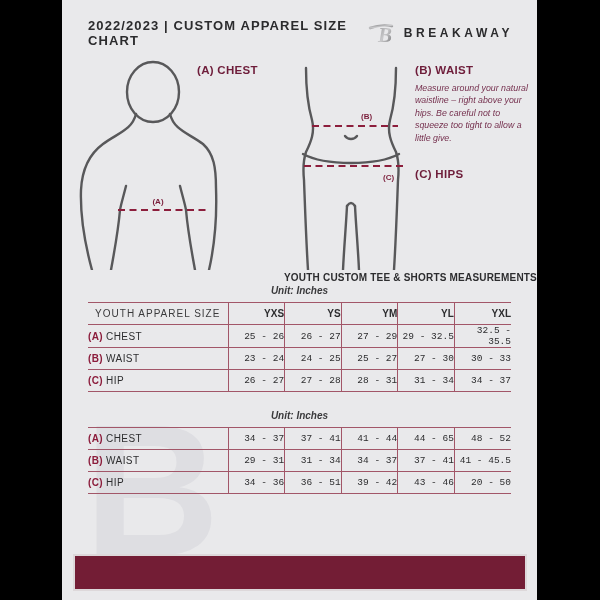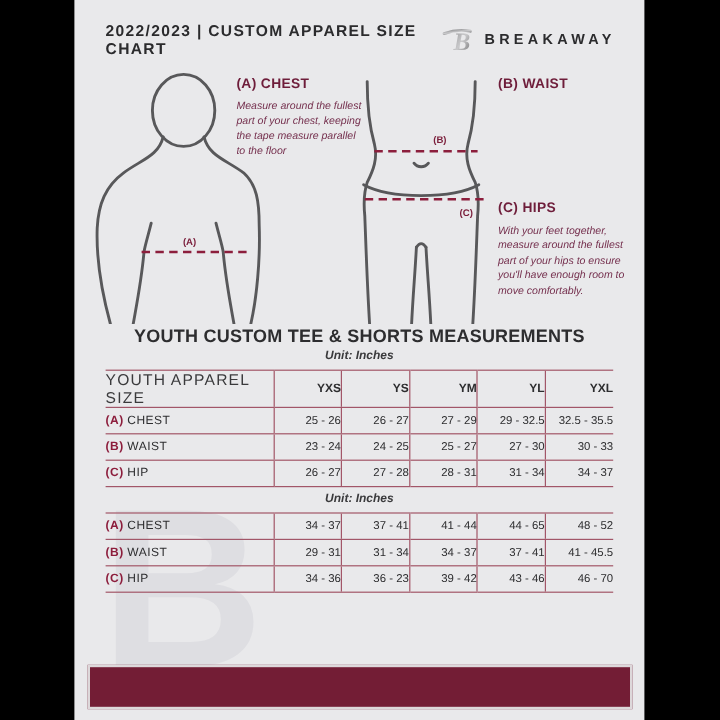--- a/index.html
+++ b/index.html
@@ -27,31 +27,31 @@
   .instr h3{margin:0 0 6px 0;font-size:11.5px;font-weight:800;letter-spacing:.3px;color:#6e1d3a;}
   .instr p{margin:0;font-size:8.8px;font-style:italic;font-weight:500;line-height:1.42;color:#75304e;}
   .instr-chest{left:135px;top:8px;width:106px;}
   .instr-waist{left:353px;top:8px;width:116px;}
   .instr-hips{left:353px;top:112px;width:116px;}
 
   
   .tbl-block{position:absolute;left:0;right:0;text-align:center;}
   .tbl-block.youth{top:272px;}
   .tbl-block.adult{top:408px;}
-  .tbl-title{font-size:15px;font-weight:700;letter-spacing:.2px;color:#2d2d2f;}
+  .tbl-title{font-size:10px;font-weight:700;letter-spacing:.2px;color:#2d2d2f;text-align:right;}
   .tbl-unit{font-size:10px;font-style:italic;font-weight:700;color:#3a3a3c;margin-top:2px;}
   table.size{border-collapse:collapse;table-layout:fixed;width:423px;margin:6px auto 0 auto;}
   table.size th,table.size td{height:21px;border-top:1px solid #a25668;border-bottom:1px solid #a25668;
       padding:0;vertical-align:middle;}
   table.size .vcol{border-left:1px solid #a25668;text-align:right;}
-  th.size-hd{font-size:13px;font-weight:400;letter-spacing:1px;color:#3a3a3c;text-align:left;padding-left:14px;}
+  th.size-hd{font-size:10px;font-weight:400;letter-spacing:1px;color:#3a3a3c;text-align:center;padding-left:14px;}
   th.col-hd{font-weight:700;font-size:10px;color:#2d2d2f;}
   td.rowlab{text-align:left;padding-left:14px;font-size:10px;color:#2d2d2f;letter-spacing:.4px;}
   td.rowlab .pfx{color:#8c1d3c;font-weight:800;margin-right:3px;}
-  td.val{font-size:9.5px;color:#2d2d2f;}
+  td.val{font-size:9.5px;color:#2d2d2f;font-family:Liberation Mono, monospace;}
 
   .footer-bar{position:absolute;left:11px;top:554px;width:454px;height:37px;background:#731d35;
       border:2px solid #ddd8da;box-sizing:border-box;}
 </style>
 </head>
 <body>
 
 <div class="stage">
   <div class="doc">
 
@@ -84,44 +84,43 @@
           <path class="fig-stroke" d="M66,56 C62,72 48,75 33,86 C18,97 12,112 11,132 C10,160 16,190 22,212"></path>
           <path class="fig-stroke" d="M100,56 C104,72 118,75 133,86 C144,96 146,110 146,130 C147,158 144,190 139,212"></path>
           <path class="fig-stroke" d="M56,128 C53,140 51,146 50,152 C48,175 44,195 41,212"></path>
           <path class="fig-stroke" d="M110,128 C113,140 115,146 116,152 C118,175 122,195 125,212"></path>
           <path class="dash" d="M48,152 L139,152"></path>
           <text class="dash-label" x="88" y="146" text-anchor="middle">(A)</text>
         </svg>
 
         <div class="instr instr-chest">
           <h3>(A) CHEST</h3>
-          <p>Measure around the fullest part of your chest, keeping the tape measure parallel to the floor</p>
         </div>
 
         <svg class="fig-svg" style="left:231px;top:8px;" width="120" height="206" viewBox="0 0 120 206">
           <path class="fig-stroke" d="M13,4 C13,24 15,42 19,56 C22,68 18,78 13,88 C10,97 10,106 11,116 C12,142 13,174 15,206"></path>
           <path class="fig-stroke" d="M103,4 C103,24 101,42 97,56 C94,68 98,78 103,88 C106,97 106,106 105,116 C104,142 103,174 101,206"></path>
           <path class="fig-stroke" d="M10,90 C32,102 84,102 106,90"></path>
           <path class="fig-stroke" d="M52,72 C55,76 61,76 64,72"></path>
           <path class="fig-stroke" d="M54,142 Q58,136 62,142"></path>
           <path class="fig-stroke" d="M54,142 C53,162 51,184 50,206"></path>
           <path class="fig-stroke" d="M62,142 C63,162 65,184 66,206"></path>
           <path class="dash" d="M19,62 L105,62"></path>
           <text class="dash-label" x="68" y="55">(B)</text>
           <path class="dash" d="M11,102 L110,102"></path>
           <text class="dash-label" x="90" y="116">(C)</text>
         </svg>
 
         <div class="instr instr-waist">
           <h3>(B) WAIST</h3>
+          <p>Measure around your natural waistline – right above your hips. Be careful not to squeeze too tight to allow a little give.</p>
         </div>
 
         <div class="instr instr-hips">
           <h3>(C) HIPS</h3>
-          <p>With your feet together, measure around the fullest part of your hips to ensure you'll have enough room to move comfortably.</p>
         </div>
       </div>
 
       <div class="tbl-block youth">
         <div class="tbl-title">YOUTH CUSTOM TEE &amp; SHORTS MEASUREMENTS</div>
         <div class="tbl-unit">Unit: Inches</div>
         <table class="size">
           <colgroup>
               <col style="width:140px">
               <col>
@@ -191,24 +190,24 @@
             <td class="rowlab"><span class="pfx">(B)</span><span>WAIST</span></td>
             <td class="vcol val">29 - 31</td>
             <td class="vcol val">31 - 34</td>
             <td class="vcol val">34 - 37</td>
             <td class="vcol val">37 - 41</td>
             <td class="vcol val">41 - 45.5</td>
           </tr>
           <tr>
             <td class="rowlab"><span class="pfx">(C)</span><span>HIP</span></td>
             <td class="vcol val">34 - 36</td>
-            <td class="vcol val">36 - 23</td>
+            <td class="vcol val">36 - 51</td>
             <td class="vcol val">39 - 42</td>
             <td class="vcol val">43 - 46</td>
-            <td class="vcol val">46 - 70</td>
+            <td class="vcol val">20 - 50</td>
           </tr>
         </tbody>
           </table>
       </div>
 
       <div class="footer-bar"></div>
     </div>
   </div>
 </div>
 

